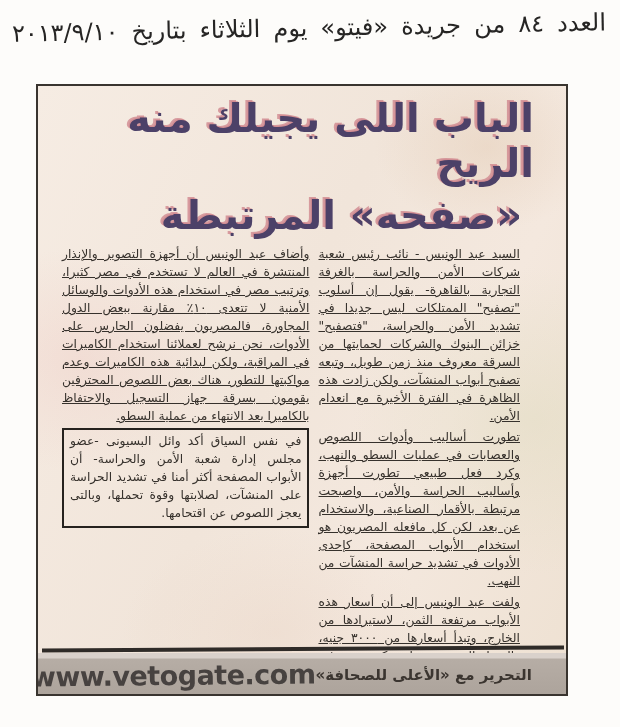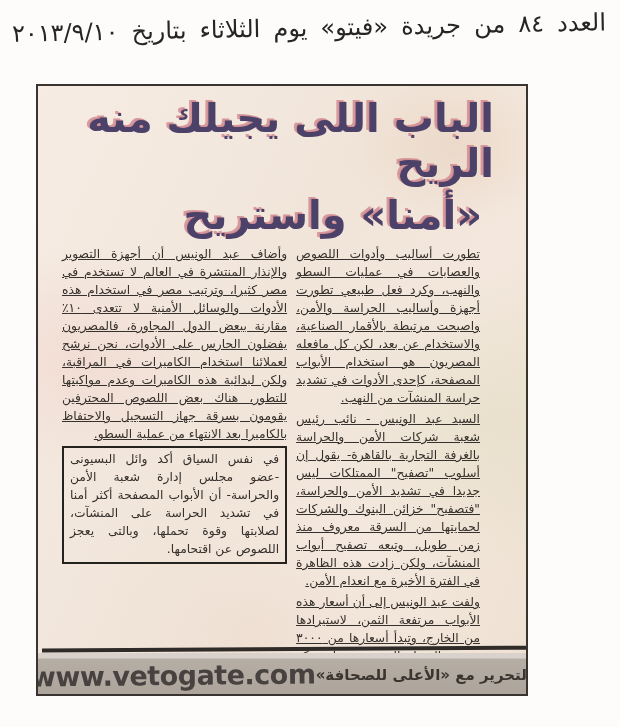--- a/index.html
+++ b/index.html
@@ -10,21 +10,21 @@
   }
   
   .caption{
     position:absolute;top:14px;left:12px;right:14px;
     direction:rtl;text-align:justify;text-align-last:justify;
     font-size:24px;color:#262524;word-spacing:4px;
     transform:rotate(-1.1deg);
   }
   
   .clipping{
-    position:absolute;left:36px;top:84px;width:492px;height:612px;
+    position:absolute;left:36px;top:84px;width:532px;height:612px;
     border:2px solid #39342f;box-sizing:border-box;overflow:hidden;
     background:
       radial-gradient(160px 120px at 85% 10%, rgba(223,196,170,0.38), transparent 70%),
       radial-gradient(200px 160px at 8% 45%, rgba(236,190,185,0.28), transparent 70%),
       radial-gradient(260px 220px at 94% 55%, rgba(213,213,176,0.32), transparent 70%),
       radial-gradient(220px 150px at 45% 90%, rgba(229,205,188,0.30), transparent 70%),
       linear-gradient(115deg,#f6ece3,#f1e5da 45%,#f4e8de 70%,#eee1d2);
   }
   .headline{
     direction:rtl;text-align:right;
@@ -50,21 +50,21 @@
     padding:2px 6px 4px;margin-top:3px;
     line-height:18px;
   }
   .rule{
     position:absolute;top:561px;left:4px;width:522px;height:4px;
     background:#2f2b28;transform:rotate(-0.35deg);
   }
   .banner{
     position:absolute;top:567px;left:0;right:0;height:44px;
     background:linear-gradient(#d9d1cb 0,#d9d1cb 5px,#b6ada5 6px,#aca39b 100%);
-    display:flex;align-items:center;justify-content:space-between;
+    display:flex;align-items:center;justify-content:flex-start;
     overflow:hidden;
   }
   .banner .url{
     font-weight:bold;font-size:27px;color:#474240;
     letter-spacing:-0.5px;margin-left:-7px;transform:rotate(-0.6deg);
     white-space:nowrap;
   }
   .banner .slogan{
     direction:rtl;font-weight:bold;font-size:15px;color:#3b3530;
     white-space:nowrap;margin-right:-6px;
@@ -72,27 +72,27 @@
 </style>
 </head>
 <body>
 
 <div class="caption">العدد ٨٤ من جريدة «فيتو» يوم الثلاثاء بتاريخ ٢٠١٣/٩/١٠</div>
 
 <div class="clipping">
 
   <div class="headline">
     <div class="l1">الباب اللى يجيلك منه الريح</div>
-    <div class="l2">«أمنا» واستريح</div>
+    <div class="l2">«صفحه» المرتبطة</div>
   </div>
 
   <div class="cols">
     <div class="col col-right">
+      <p>السيد عبد الونيس - نائب رئيس شعبة شركات الأمن والحراسة بالغرفة التجارية بالقاهرة- يقول إن أسلوب "تصفيح" الممتلكات ليس جديدا في تشديد الأمن والحراسة، "فتصفيح" خزائن البنوك والشركات لحمايتها من السرقة معروف منذ زمن طويل، وتبعه تصفيح أبواب المنشآت، ولكن زادت هذه الظاهرة في الفترة الأخيرة مع انعدام الأمن.</p>
       <p>تطورت أساليب وأدوات اللصوص والعصابات في عمليات السطو والنهب، وكرد فعل طبيعي تطورت أجهزة وأساليب الحراسة والأمن، واصبحت مرتبطة بالأقمار الصناعية، والاستخدام عن بعد، لكن كل مافعله المصريون هو استخدام الأبواب المصفحة، كإحدى الأدوات في تشديد حراسة المنشآت من النهب.</p>
-      <p>السيد عبد الونيس - نائب رئيس شعبة شركات الأمن والحراسة بالغرفة التجارية بالقاهرة- يقول إن أسلوب "تصفيح" الممتلكات ليس جديدا في تشديد الأمن والحراسة، "فتصفيح" خزائن البنوك والشركات لحمايتها من السرقة معروف منذ زمن طويل، وتبعه تصفيح أبواب المنشآت، ولكن زادت هذه الظاهرة في الفترة الأخيرة مع انعدام الأمن.</p>
       <p>ولفت عبد الونيس إلى أن أسعار هذه الأبواب مرتفعة الثمن، لاستيرادها من الخارج، وتبدأ أسعارها من ٣٠٠٠ جنيه، والعميل المصرى يزداد شكه وريبته في قدرة شركات الأمن التي تطالبه بتشديد الأمن على منشآته باستخدام الأجهزة المتطورة، مقللا من قدرتها على حماية منشآته باستخدام أفراد الأمن.</p>
     </div>
     <div class="col col-left">
       <p>وأضاف عبد الونيس أن أجهزة التصوير والإنذار المنتشرة في العالم لا تستخدم في مصر كثيرا، وترتيب مصر في استخدام هذه الأدوات والوسائل الأمنية لا تتعدى ١٠٪ مقارنة ببعض الدول المجاورة، فالمصريون يفضلون الحارس على الأدوات، نحن نرشح لعملائنا استخدام الكاميرات في المراقبة، ولكن لبدائية هذه الكاميرات وعدم مواكبتها للتطور، هناك بعض اللصوص المحترفين يقومون بسرقة جهاز التسجيل والاحتفاظ بالكاميرا بعد الانتهاء من عملية السطو.</p>
       <div class="boxed">في نفس السياق أكد وائل البسيونى -عضو مجلس إدارة شعبة الأمن والحراسة- أن الأبواب المصفحة أكثر أمنا في تشديد الحراسة على المنشآت، لصلابتها وقوة تحملها، وبالتى يعجز اللصوص عن اقتحامها.</div>
     </div>
   </div>
 
   <div class="rule"></div>
 

